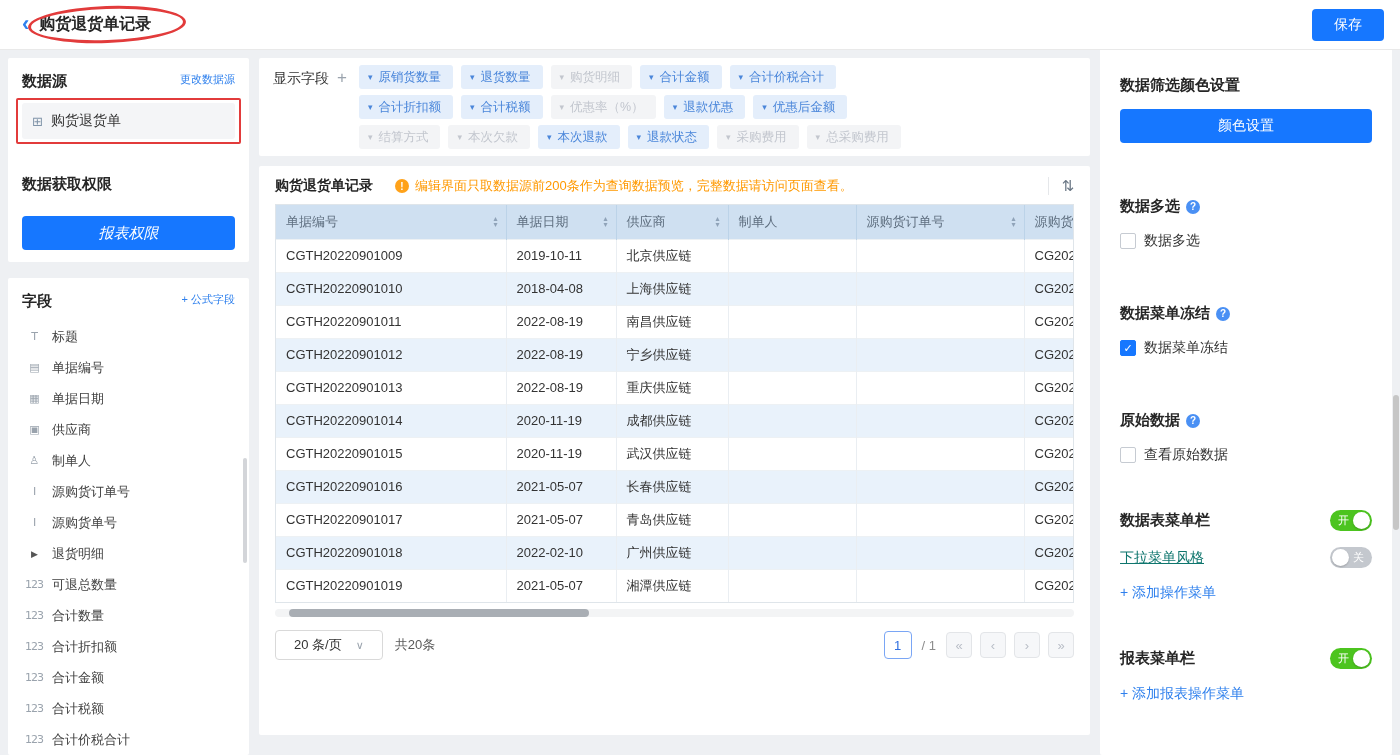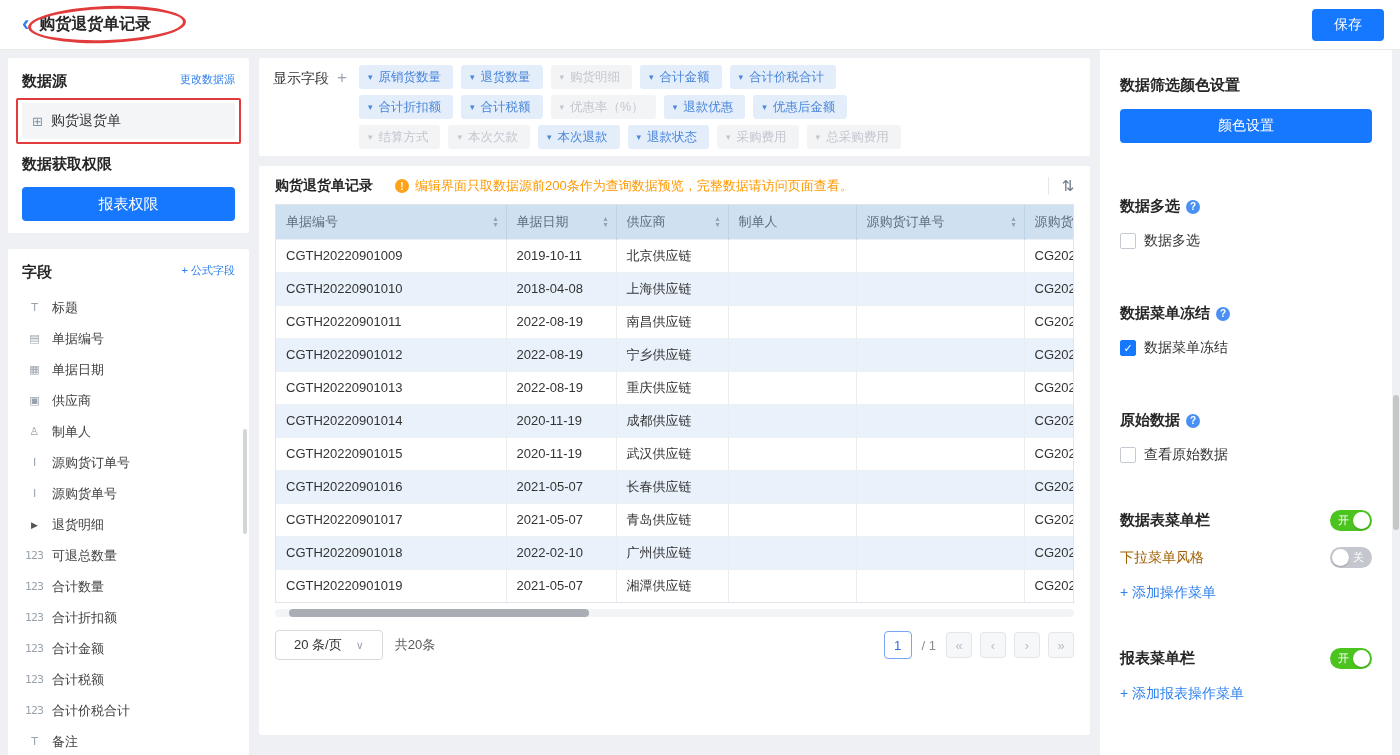--- a/index.html
+++ b/index.html
@@ -26,23 +26,23 @@
   .ds-card { padding:14px 14px 12px; }
   .card-head { display:flex; align-items:flex-start; justify-content:space-between; }
   .sec-title { font-size:15px; font-weight:bold; color:#262626; }
   .link { color:#2f80ed; font-size:11px; cursor:pointer; text-decoration:none; }
   .ds-item-wrap { position:relative; margin:12px 0 0; }
   .ds-item { background:#f4f5f7; height:36px; display:flex; align-items:center; gap:8px;
     padding:0 10px; border-radius:3px; font-size:14px; color:#333; cursor:pointer; }
   .ds-icon { color:#8195aa; font-size:13px; }
   .red-rect { position:absolute; left:-6px; right:-6px; top:-5px; bottom:-5px;
     border:2.5px solid #e23b3b; border-radius:2px; pointer-events:none; z-index:9; }
-  .perm-title { margin-top:16px; }
-  .primary-btn { margin-top:13px; width:100%; height:34px; background:#1677ff; color:#fff;
-    border:none; border-radius:4px; font-size:15px; cursor:pointer; font-family:inherit; }
+  .perm-title { margin-top:36px; }
+  .primary-btn { margin-top:22px; width:100%; height:34px; background:#1677ff; color:#fff;
+    border:none; border-radius:4px; font-size:15px; cursor:pointer; font-family:inherit;font-style:italic; }
 
   .fields-card { flex:1; padding:14px 0 0; position:relative; overflow:hidden; }
   .fields-card .card-head { padding:0 14px; }
   .field-list { margin-top:10px; }
   .field-item { height:31px; display:flex; align-items:center; gap:8px; padding:0 16px;
     font-size:13px; color:#404040; cursor:pointer; }
   .f-icon { width:20px; color:#9aa3ad; font-size:11px; text-align:center; flex:none;
     letter-spacing:-1px; font-family:"DejaVu Sans", sans-serif; }
   .f-icon.dark { color:#555; font-size:9px; }
   .left-scroll-thumb { position:absolute; right:2px; top:180px; width:4px; height:105px;
@@ -117,21 +117,21 @@
   .r-title { font-size:15px; font-weight:bold; color:#262626; display:flex; align-items:center; gap:6px; }
   .help { width:14px; height:14px; border-radius:50%; background:#4a90f4; color:#fff; font-size:10px;
     display:inline-flex; align-items:center; justify-content:center; cursor:pointer; flex:none; }
   .r-btn { margin-top:14px; width:100%; height:34px; background:#1677ff; color:#fff; border:none;
     border-radius:4px; font-size:14px; cursor:pointer; font-family:inherit; }
   .cb-row { display:flex; align-items:center; gap:8px; margin-top:16px; cursor:pointer; font-size:14px; color:#333; }
   .cb { width:16px; height:16px; border:1px solid #c6cbd2; border-radius:2px; background:#fff; flex:none;
     display:flex; align-items:center; justify-content:center; }
   .cb.checked { background:#1677ff; border-color:#1677ff; color:#fff; font-size:11px; }
   .sw-row { display:flex; align-items:center; justify-content:space-between; margin-top:0; }
-  .sw-row .plain { font-size:14px; color:#a16207; }
+  .sw-row .plain { font-size:14px; color:#0f766e;text-decoration:underline; }
   .switch { position:relative; width:42px; height:21px; border-radius:11px; display:inline-flex;
     align-items:center; cursor:pointer; flex:none; }
   .switch .sw-text { font-style:normal; color:#fff; font-size:11px; }
   .switch.on { background:#4cc41f; padding-left:8px; }
   .switch.off { background:#c4c8ce; padding-right:8px; justify-content:flex-end; }
   .switch .knob { position:absolute; top:2px; width:17px; height:17px; border-radius:50%; background:#fff;
     box-shadow:0 1px 2px rgba(0,0,0,.2); }
   .switch.on .knob { right:2px; }
   .switch.off .knob { left:2px; }
   .r-link { display:inline-block; margin-top:16px; color:#2f80ed; font-size:14px; cursor:pointer; text-decoration:none; }

